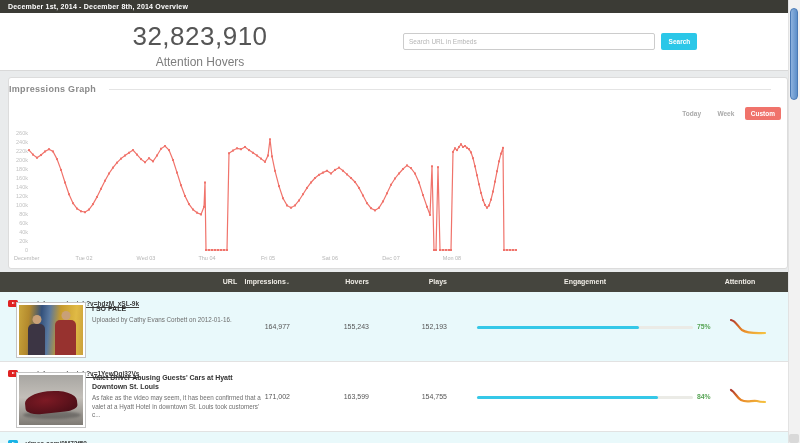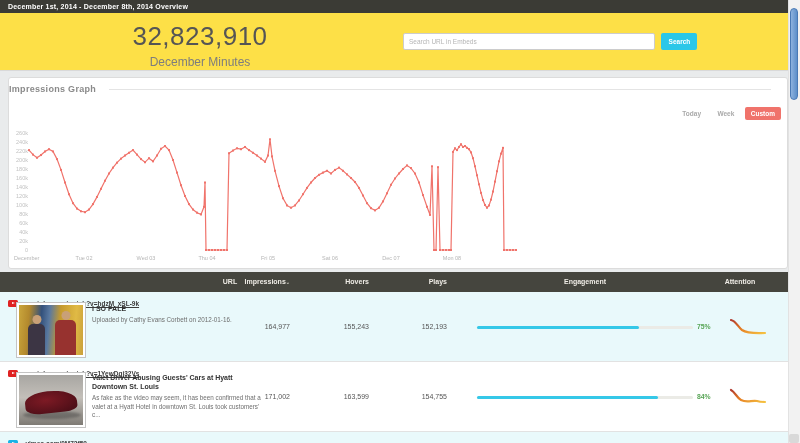--- a/index.html
+++ b/index.html
@@ -6,21 +6,21 @@
   html,body { width:800px; height:443px; overflow:hidden; background:#e9ebec;
               font-family:"Liberation Sans", sans-serif; }
   .page { position:relative; width:800px; height:443px; }
 
   
   .topbar { position:absolute; left:0; top:0; width:788px; height:13px; background:#3b3b35;
             color:#fff; font-size:7px; font-weight:bold; line-height:13px; padding-left:8px;
             letter-spacing:.2px; }
 
   
-  .overview { position:absolute; left:0; top:13px; width:788px; height:58px; background:#fde047;
+  .overview { position:absolute; left:0; top:13px; width:788px; height:58px; background:#ffffff;
               border-bottom:1px solid #d9d9d9; }
   .metric { position:absolute; left:0; top:8px; width:400px; text-align:center; }
   .metric-value { font-size:26px; color:#555; letter-spacing:.5px; }
   .metric-label { font-size:12px; color:#7d7d7d; margin-top:3px; }
   .search { position:absolute; left:403px; top:20px; }
   .search input { width:252px; height:17px; border:1px solid #ccc; border-radius:2px;
                   font-size:6.5px; color:#444; padding:0 5px; outline:none; vertical-align:top;
                   font-family:"Liberation Sans", sans-serif; }
   .search input::placeholder { color:#b5b5b5; }
   .search button { width:36px; height:17px; margin-left:2px; background:#2bc7e8; color:#fff;
@@ -108,21 +108,21 @@
 
 <div class="page">
 
   <div class="topbar">
     <span>December 1st, 2014 - December 8th, 2014 Overview</span>
   </div>
 
   <section class="overview">
     <div class="metric">
       <div class="metric-value">32,823,910</div>
-      <div class="metric-label">December Minutes</div>
+      <div class="metric-label">Attention Hovers</div>
     </div>
     <div class="search">
       <input type="text" placeholder="Search URL in Embeds" style="">
       <button>Search</button>
     </div>
   </section>
 
   <section class="graph-panel">
     <div class="graph-title">Impressions Graph</div>
     <div class="graph-rule"></div>

